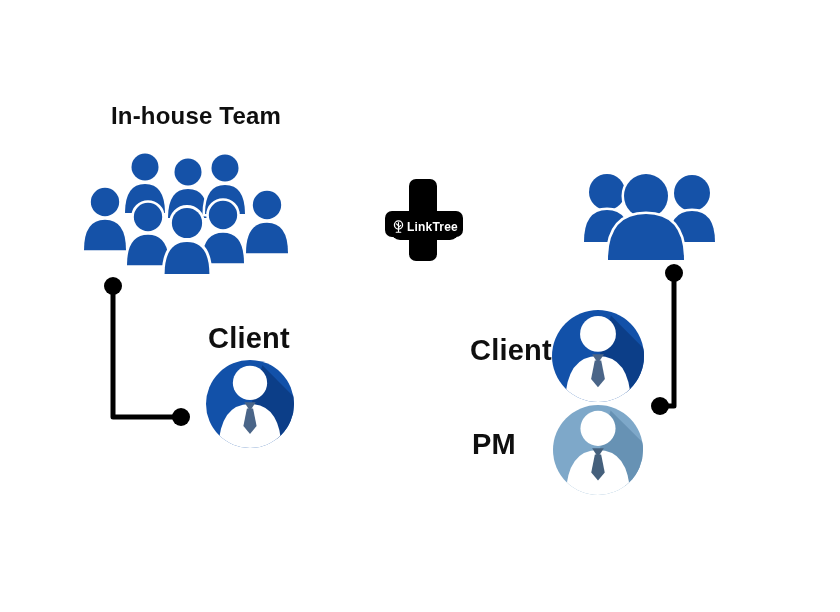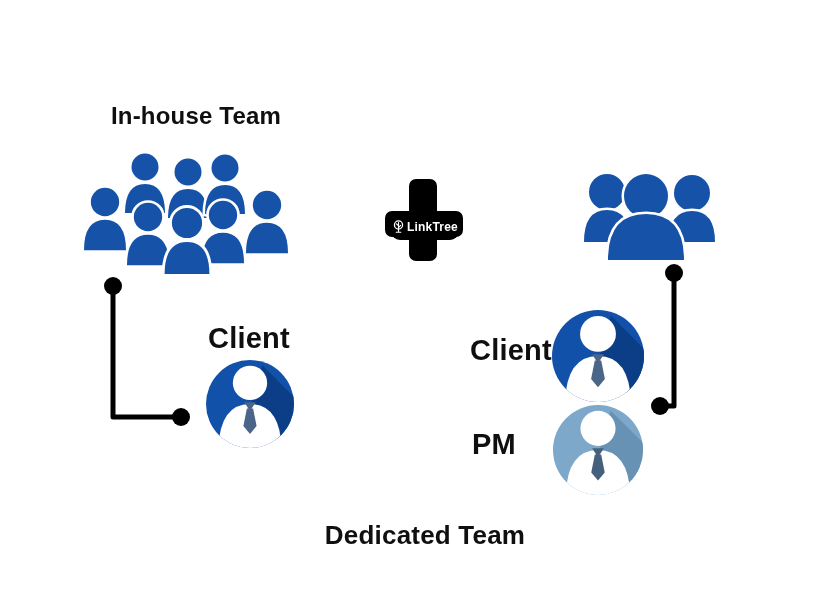--- a/index.html
+++ b/index.html
@@ -166,15 +166,14 @@
   <div class="avatar pm-avatar" style="left:553px;top:405px;width:90px;height:90px">
     <svg viewBox="0 0 100 100">
       <polygon class="av-shadow" points="64,6 150,92 150,170 50,56"></polygon>
       <circle class="av-skin" cx="50" cy="26" r="19.5"></circle>
       <path class="av-skin" d="M14,106 Q14,50 50,50 Q86,50 86,106 Z"></path>
       <polygon class="av-tie" points="43.5,48 56.5,48 50,58"></polygon>
       <polygon class="av-tie" points="46.5,55 53.5,55 57.5,75 50,84 42.5,75"></polygon>
     </svg>
   </div>
 
-  <div class="caption" style="left:425px;top:535px">Dedicated Team</div>
 
 </div>
 
 </body></html>

